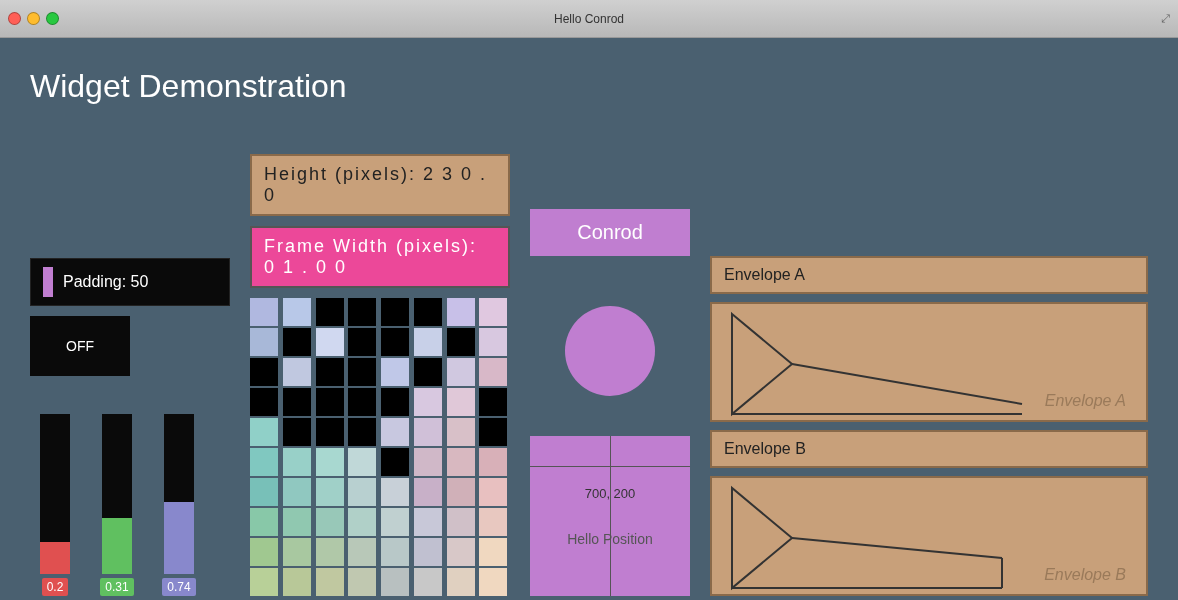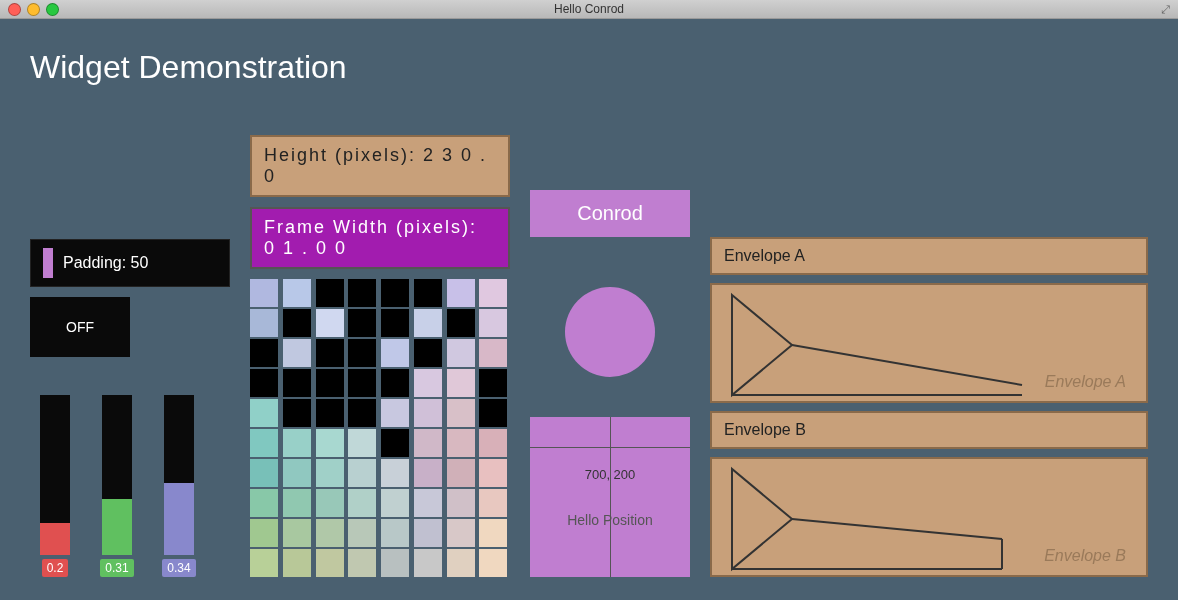--- a/index.html
+++ b/index.html
@@ -6,21 +6,21 @@
     body {
       background: #4a6070;
       font-family: 'Helvetica Neue', Helvetica, Arial, sans-serif;
       width: 1178px;
       height: 600px;
       overflow: hidden;
       position: relative;
     }
     .titlebar {
       background: linear-gradient(to bottom, #d0d0d0, #b8b8b8);
-      height: 19px;
+      height: 38px;
       display: flex;
       align-items: center;
       justify-content: center;
       position: relative;
       border-bottom: 1px solid #999;
     }
     .titlebar-buttons {
       position: absolute;
       left: 8px;
       display: flex;
@@ -147,21 +147,21 @@
     }
     .number-input {
       background: #c8a07a;
       border: 2px solid #8a6a4a;
       padding: 8px 12px;
       font-size: 18px;
       color: #222;
       letter-spacing: 2px;
     }
     .number-input-dark {
-      background: #a21caf;
+      background: #ec4899;
       border: 2px solid #555;
       padding: 8px 12px;
       font-size: 18px;
       color: white;
       letter-spacing: 2px;
     }
     .color-grid {
       display: grid;
       grid-template-columns: repeat(8, 1fr);
       gap: 2px;
@@ -297,21 +297,21 @@
         <div class="slider-container">
           <div class="slider-track">
             <div class="slider-fill" style="height:35%;background:#60c060;"></div>
           </div>
           <div class="slider-value-badge" style="background:#60c060;">0.31</div>
         </div>
         <div class="slider-container">
           <div class="slider-track">
             <div class="slider-fill" style="height:45%;background:#8888cc;"></div>
           </div>
-          <div class="slider-value-badge" style="background:#8888cc;">0.34</div>
+          <div class="slider-value-badge" style="background:#8888cc;">0.74</div>
         </div>
       </div>
     </div>
 
     <div class="col2">
       <div class="number-input">Height (pixels): 2 3 0 . 0</div>
       <div class="number-input-dark">Frame Width (pixels): 0 1 . 0 0</div>
       <div class="color-grid" id="color-grid-container">
       <div class="color-cell" style="background: rgb(176, 184, 224);"></div>
           <div class="color-cell" style="background: rgb(184, 200, 232);"></div>

